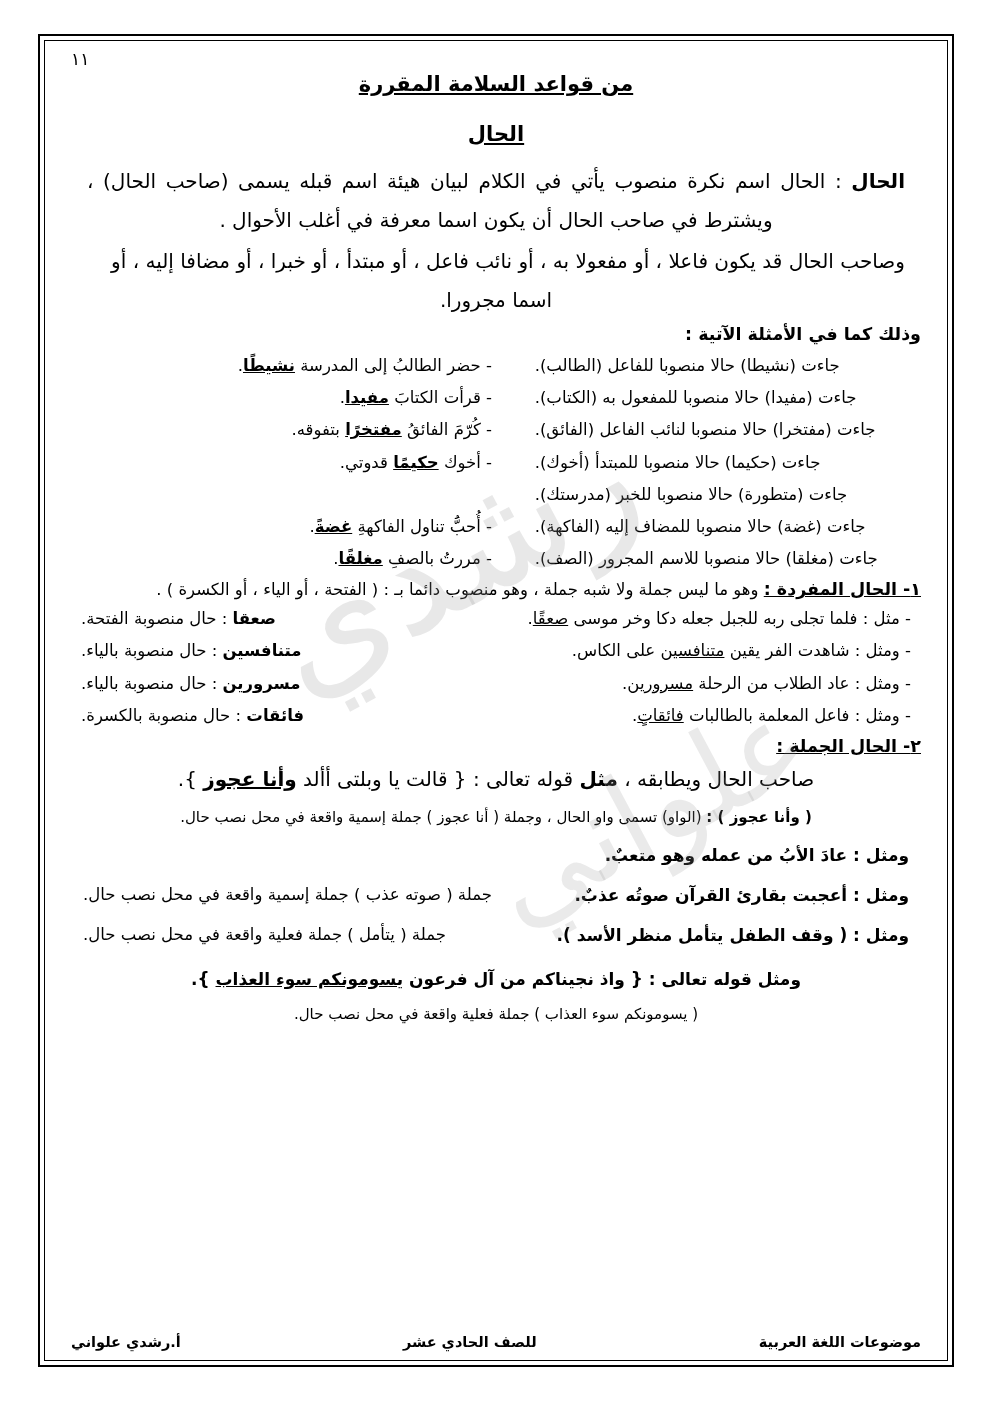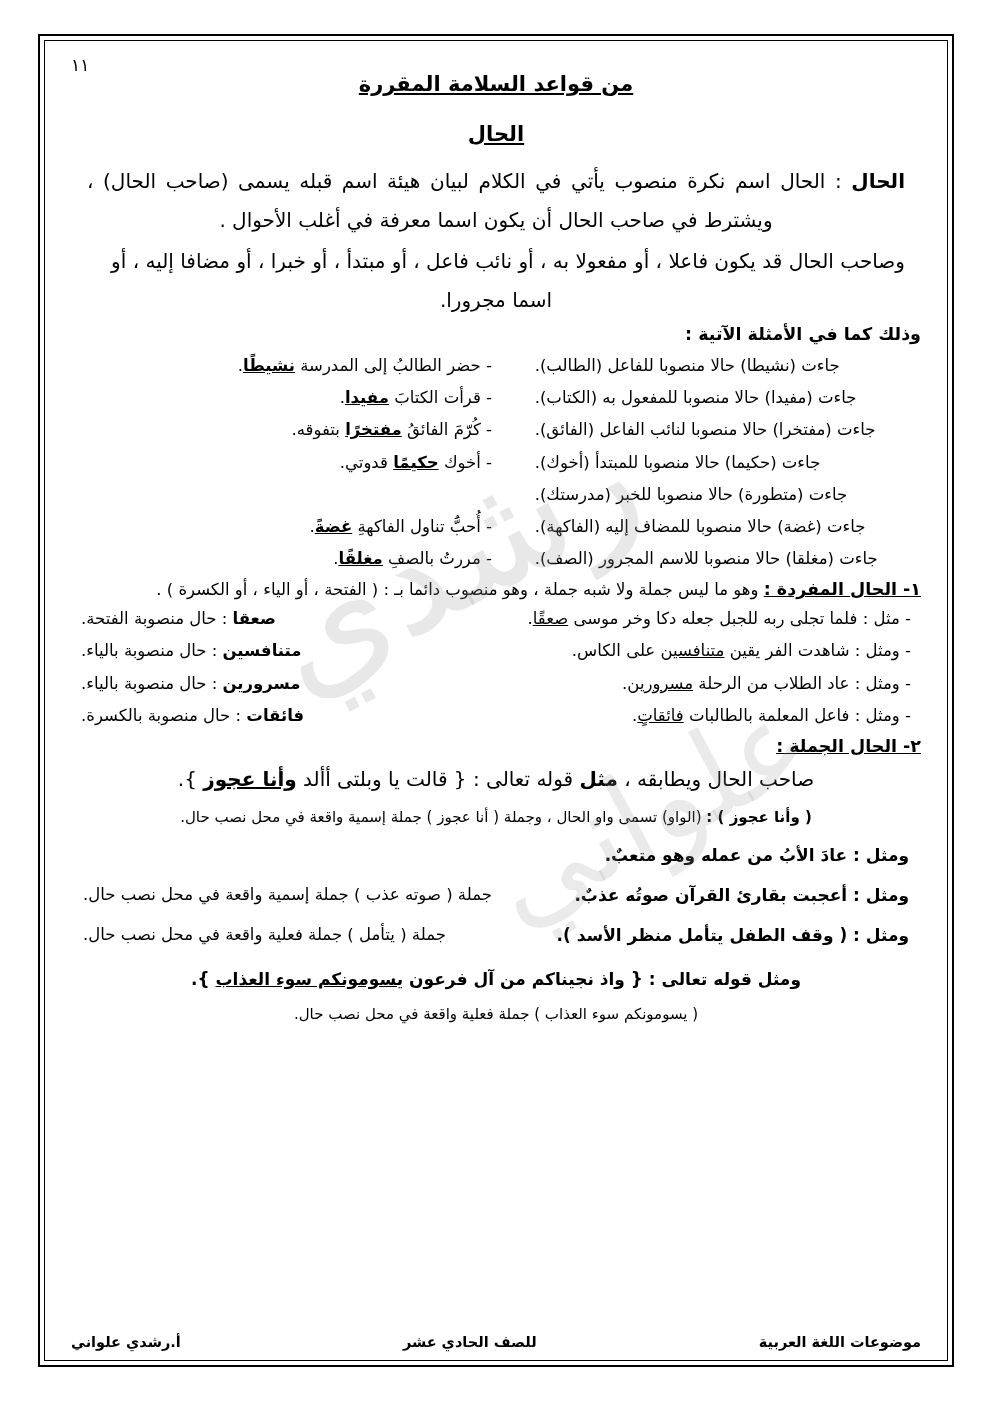--- a/index.html
+++ b/index.html
@@ -41,21 +41,21 @@
     right: 0;
     left: 0;
     bottom: 0;
     padding: 14px 26px 10px 26px;
     box-sizing: border-box;
     direction: rtl;
     text-align: right;
   }
   .page-number {
     position: absolute;
-    top: 14px;
+    top: 8px;
     left: 26px;
     font-size: 17px;
     letter-spacing: 1px;
   }
   .title-main {
     text-align: center;
     font-size: 21px;
     font-weight: bold;
     text-decoration: underline;
     margin: 14px 0 0 0;

